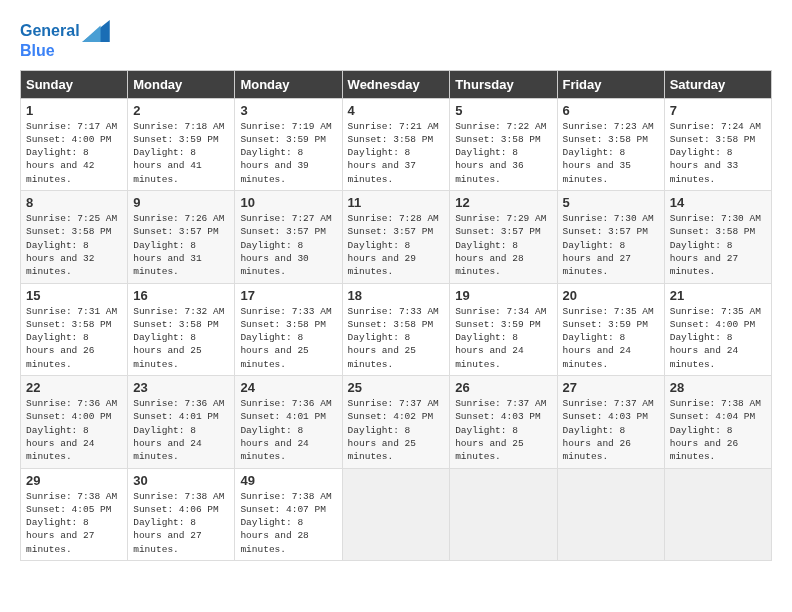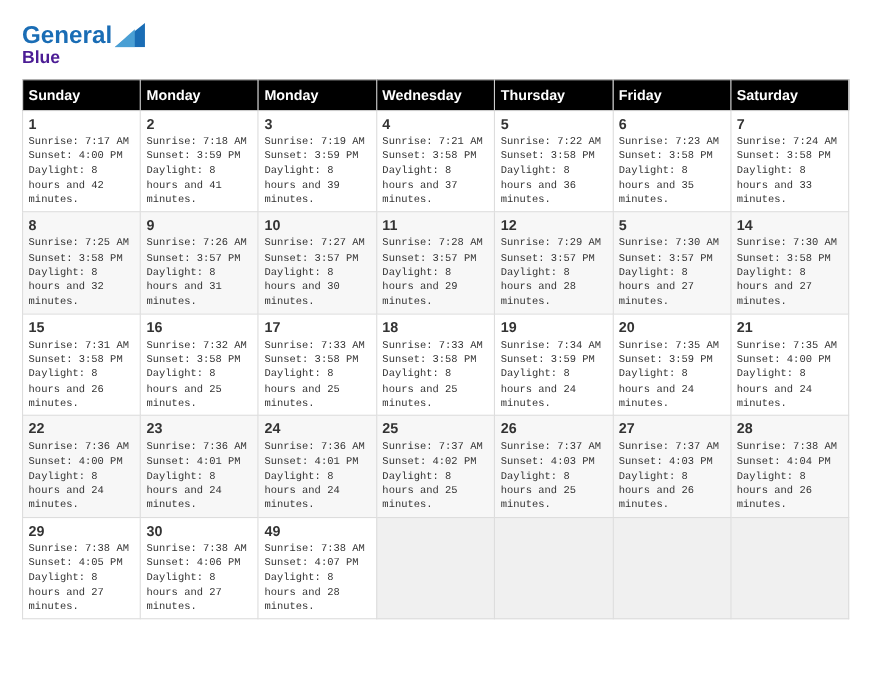--- a/index.html
+++ b/index.html
@@ -14,21 +14,21 @@
       display: flex;
       justify-content: space-between;
       align-items: flex-start;
       margin-bottom: 10px;
     }
     .logo {
       display: flex;
       align-items: center;
     }
     .logo-text {
-      font-size: 22px;
+      font-size: 16px;
       font-weight: bold;
       color: #333;
       line-height: 1.1;
     }
     .logo-text span { color: #1a6db5; }
     .logo-icon {
       width: 28px;
       height: 22px;
       margin-left: 2px;
       margin-right: 0;
@@ -43,21 +43,21 @@
     }
     .location-title {
       font-size: 15px;
       color: #555;
     }
     .calendar {
       width: 100%;
       border-collapse: collapse;
     }
     .calendar th {
-      background: #000000;
+      background: #404040;
       color: #fff;
       font-size: 13px;
       font-weight: bold;
       padding: 6px 5px;
       text-align: left;
       border: 1px solid #ccc;
     }
     .calendar td {
       border: 1px solid #ddd;
       vertical-align: top;
@@ -95,21 +95,21 @@
     <div>
       <div style="display:flex;align-items:center;">
         <span class="logo-text">
           <span>General</span>
         </span>
         <svg class="logo-icon" viewBox="0 0 30 24">
           <polygon points="0,24 30,0 30,24" fill="#1a6db5"></polygon>
           <polygon points="0,24 20,6 20,24" fill="#4a9fd4"></polygon>
         </svg>
       </div>
-      <div class="logo-text" style="color:#4c1d95;font-size:16px;">Blue</div>
+      <div class="logo-text" style="color:#3b82f6;font-size:16px;">Blue</div>
     </div>
   </div>
   <div class="title-area">
     <div class="month-title"></div>
     <div class="location-title"></div>
   </div>
 </div>
 
 <table class="calendar">
   <thead>

